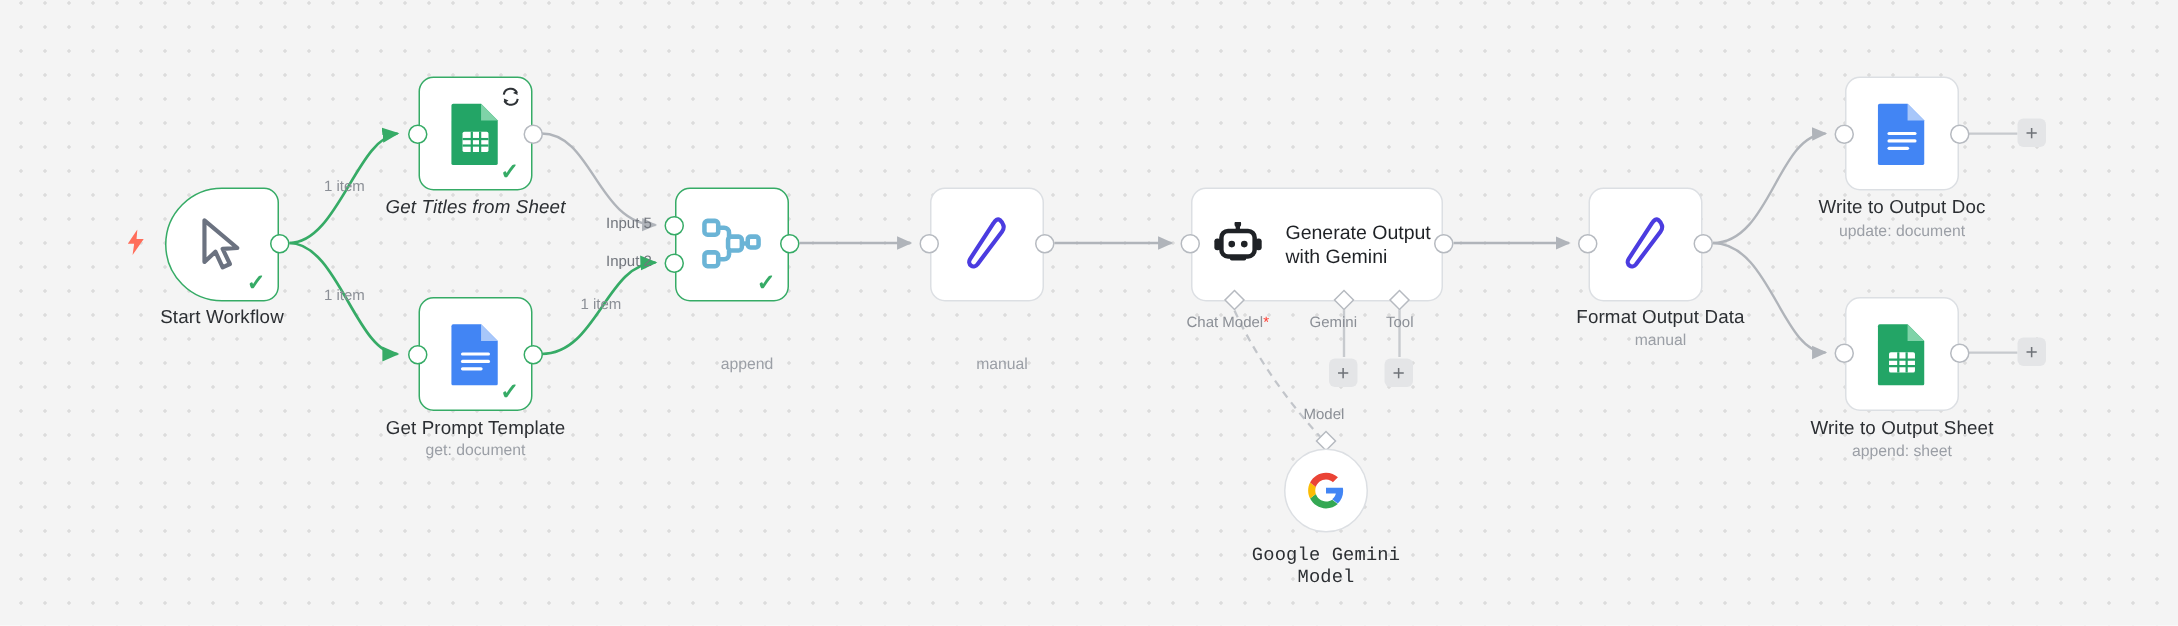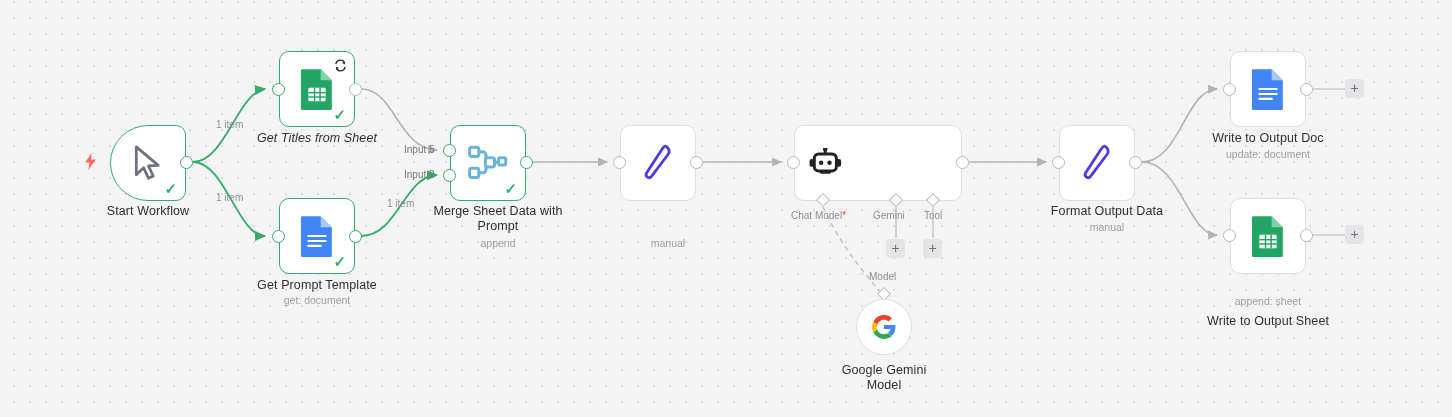--- a/index.html
+++ b/index.html
@@ -229,22 +229,20 @@
         <path d="M21 14.5 h3"></path>
       </g>
     </svg>
     <span class="check">✓</span>
   </div>
   <div class="port green" style="left:443px; top:144px;"></div>
   <div class="port green" style="left:443px; top:169px;"></div>
   <div class="port green" style="left:520px; top:156px;"></div>
   <div class="conn-label dark" style="left:404px; top:144px;">Input 5</div>
   <div class="conn-label dark" style="left:404px; top:169px;">Input 2</div>
-  <div class="label" style="left:412px; top:204px; width:172px;">Merge Sheet Data with
-Prompt</div>
   <div class="sublabel" style="left:412px; top:237px; width:172px;">append</div>
 
   <div class="node w96" style="left:620px; top:125px;">
     <svg width="40" height="42" viewBox="0 0 30 32">
       <path d="M21.5 3.5 C23.5 5.2 24.2 7.4 22.6 9.5 L10.2 26 C9.4 27 8 27.5 7 26.8
                C5.8 26 5.7 24.5 6.4 23.4 L18.3 5.2 C19.2 3.6 20.4 2.8 21.5 3.5 Z" fill="none" stroke="#4b3ce0" stroke-width="2.1" stroke-linejoin="round"></path>
     </svg>
   </div>
   <div class="port" style="left:613px; top:156px;"></div>
   <div class="port" style="left:690px; top:156px;"></div>
@@ -256,20 +254,22 @@
         <rect x="11.3" y="0" width="2.2" height="4.6" rx="1"></rect>
         <circle cx="12.4" cy="1" r="1.7"></circle>
       </g>
       <rect x="4" y="4.6" width="17" height="13" rx="3.4" fill="none" stroke="#1f2226" stroke-width="2.3"></rect>
       <rect x="0.4" y="8.4" width="3.2" height="6" rx="1.5" fill="#1f2226"></rect>
       <rect x="21.4" y="8.4" width="3.2" height="6" rx="1.5" fill="#1f2226"></rect>
       <circle cx="9.3" cy="11.3" r="1.7" fill="#1f2226"></circle>
       <circle cx="15.7" cy="11.3" r="1.7" fill="#1f2226"></circle>
       <rect x="8.3" y="17.6" width="8.4" height="2.1" rx="1" fill="#1f2226"></rect>
     </svg>
+    <span class="agent-title">Generate Output
+with Gemini</span>
   </div>
   <div class="port" style="left:787px; top:156px;"></div>
   <div class="port" style="left:956px; top:156px;"></div>
 
   <div class="diamond" style="left:818px; top:195px;"></div>
   <div class="diamond" style="left:891px; top:195px;"></div>
   <div class="diamond" style="left:928px; top:195px;"></div>
 
   <div class="conn-label" style="left:791px; top:210px;">
     <span>Chat Model</span><span class="req">*</span>
@@ -283,21 +283,21 @@
   <div class="conn-label" style="left:869px; top:271px;">Model</div>
   <div class="diamond" style="left:879px; top:289px;"></div>
   <div class="node circle" style="left:856px; top:299px;">
     <svg width="26" height="26" viewBox="0 0 48 48">
       <path fill="#4285F4" d="M45.1 24.5c0-1.6-.1-2.7-.4-4H24v7.3h12.1c-.2 1.9-1.6 4.9-4.5 6.9l6.9 5.4c4.1-3.8 6.6-9.4 6.6-15.6z"></path>
       <path fill="#34A853" d="M24 46c5.9 0 10.9-2 14.5-5.3l-6.9-5.4c-1.9 1.3-4.4 2.2-7.6 2.2-5.8 0-10.7-3.8-12.5-9.1l-7.1 5.5C8.1 41.1 15.5 46 24 46z"></path>
       <path fill="#FBBC05" d="M11.5 28.4c-.5-1.4-.7-2.9-.7-4.4s.3-3 .7-4.4l-7.1-5.5C2.9 17 2 20.4 2 24s.9 7 2.4 9.9l7.1-5.5z"></path>
       <path fill="#EA4335" d="M24 10.5c4.1 0 6.9 1.8 8.5 3.3l6.2-6C34.9 4.3 29.9 2 24 2 15.5 2 8.1 6.9 4.4 14.1l7.1 5.5c1.8-5.3 6.7-9.1 12.5-9.1z"></path>
     </svg>
   </div>
-  <div class="label" style="left:804px; top:363px; width:160px;">Google Gemini
+  <div class="label" style="left:804px; top:363px; width:160px;font-family:Liberation Mono, monospace;">Google Gemini
 Model</div>
 
   <div class="node w96" style="left:1059px; top:125px;">
     <svg width="40" height="42" viewBox="0 0 30 32">
       <path d="M21.5 3.5 C23.5 5.2 24.2 7.4 22.6 9.5 L10.2 26 C9.4 27 8 27.5 7 26.8
                C5.8 26 5.7 24.5 6.4 23.4 L18.3 5.2 C19.2 3.6 20.4 2.8 21.5 3.5 Z" fill="none" stroke="#4b3ce0" stroke-width="2.1" stroke-linejoin="round"></path>
     </svg>
   </div>
   <div class="port" style="left:1052px; top:156px;"></div>
   <div class="port" style="left:1129px; top:156px;"></div>
@@ -330,20 +330,20 @@
         <line x1="8" y1="20" x2="22" y2="20"></line>
         <line x1="8" y1="23.5" x2="22" y2="23.5"></line>
         <line x1="13" y1="16" x2="13" y2="27"></line>
         <line x1="17.5" y1="16" x2="17.5" y2="27"></line>
       </g>
     </svg>
   </div>
   <div class="port" style="left:1223px; top:229px;"></div>
   <div class="port" style="left:1300px; top:229px;"></div>
   <div class="plusbtn" style="left:1345px; top:225px;">+</div>
-  <div class="label" style="left:1188px; top:278px; width:160px;margin-top:36px;">Write to Output Sheet</div>
+  <div class="label" style="left:1188px; top:278px; width:160px;">Write to Output Sheet</div>
   <div class="sublabel" style="left:1188px; top:295px; width:160px;">append: sheet</div>
 
   <div class="conn-label" style="left:216px; top:119px;">1 item</div>
   <div class="conn-label" style="left:216px; top:192px;">1 item</div>
   <div class="conn-label" style="left:387px; top:198px;">1 item</div>
 
 </div>
 
 </body></html>

